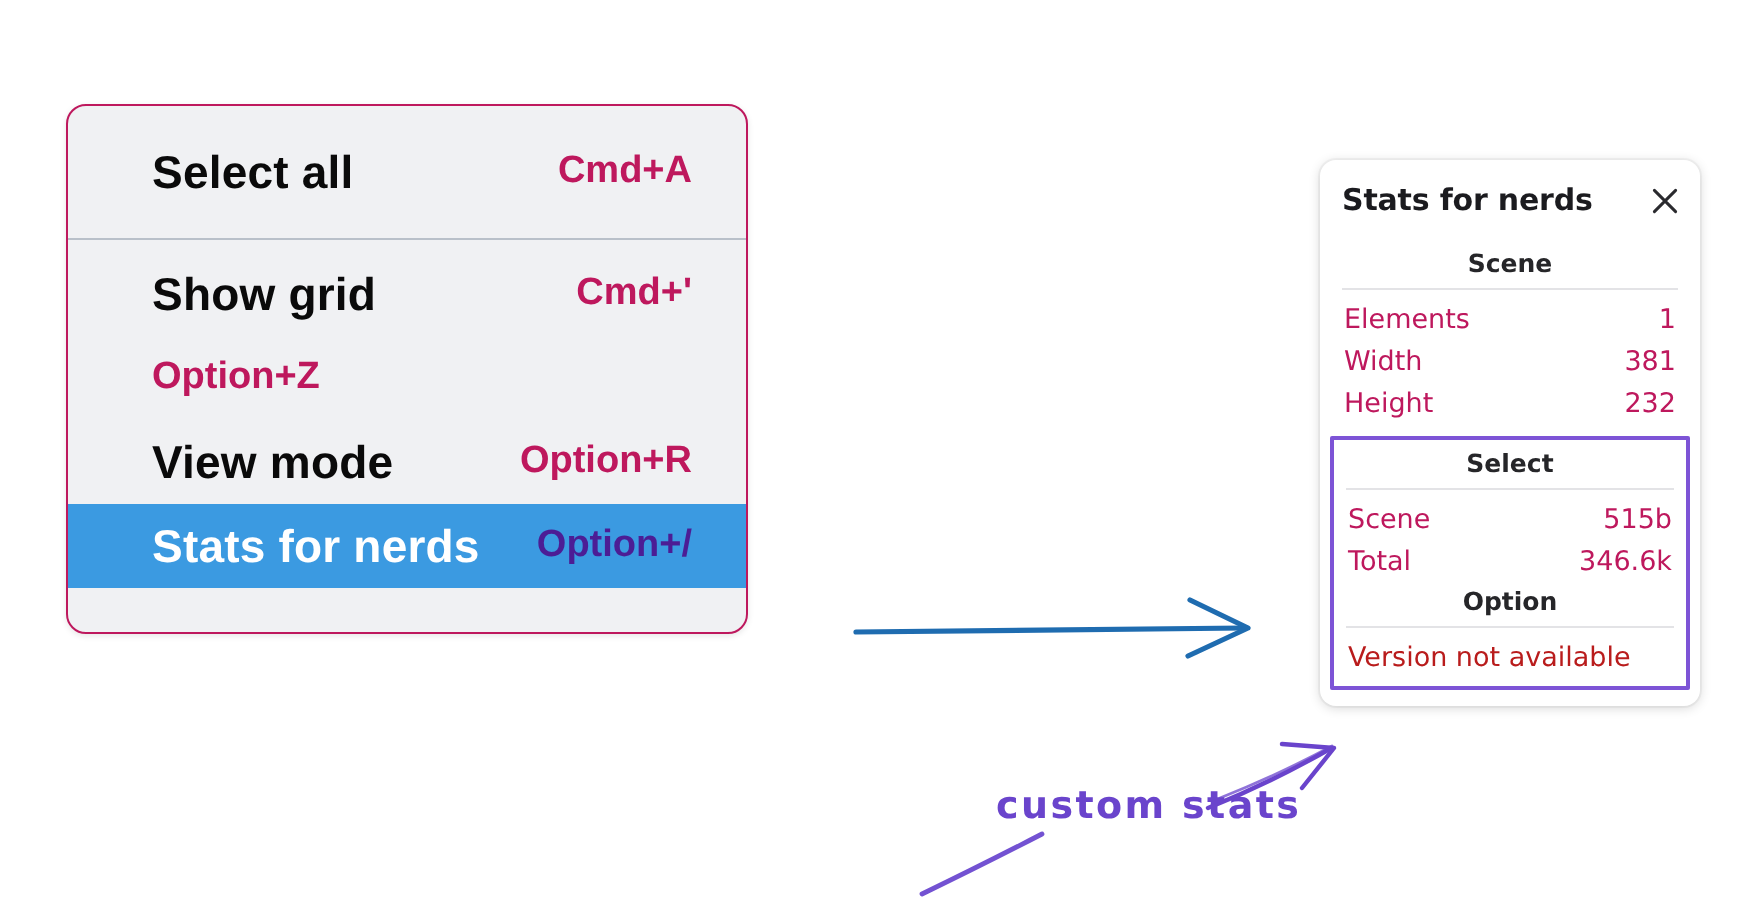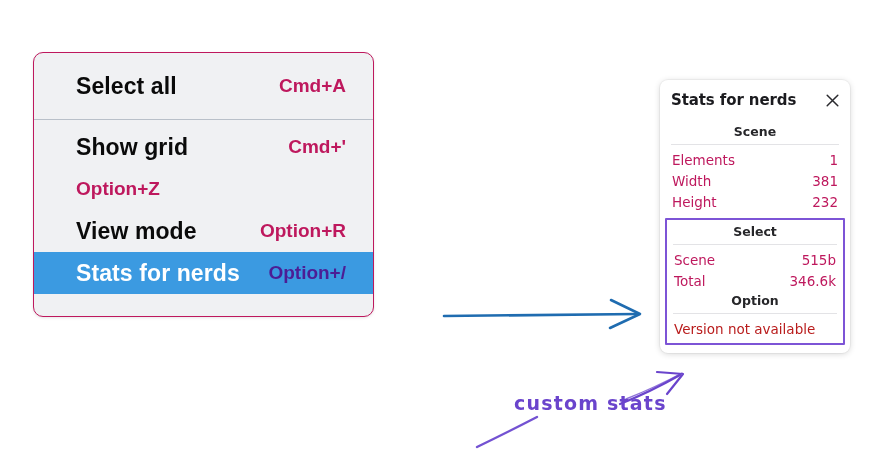--- a/index.html
+++ b/index.html
@@ -135,21 +135,21 @@
   .purple-box {
     border: 2px solid #7d54d6;
     margin: 6px -4px -4px -4px;
     padding: 2px 4px 4px 4px;
     border-radius: 1px;
   }
 
   
   .annotations {
     position: absolute;
-    left: 16px; top: 0;
+    left: 0; top: 0;
     width: 853px;
     height: 461px;
     pointer-events: none;
   }
   .handwriting {
     position: absolute;
     left: 498px;
     top: 392px;
     font-family: "DejaVu Sans", sans-serif;
     font-size: 19px;

